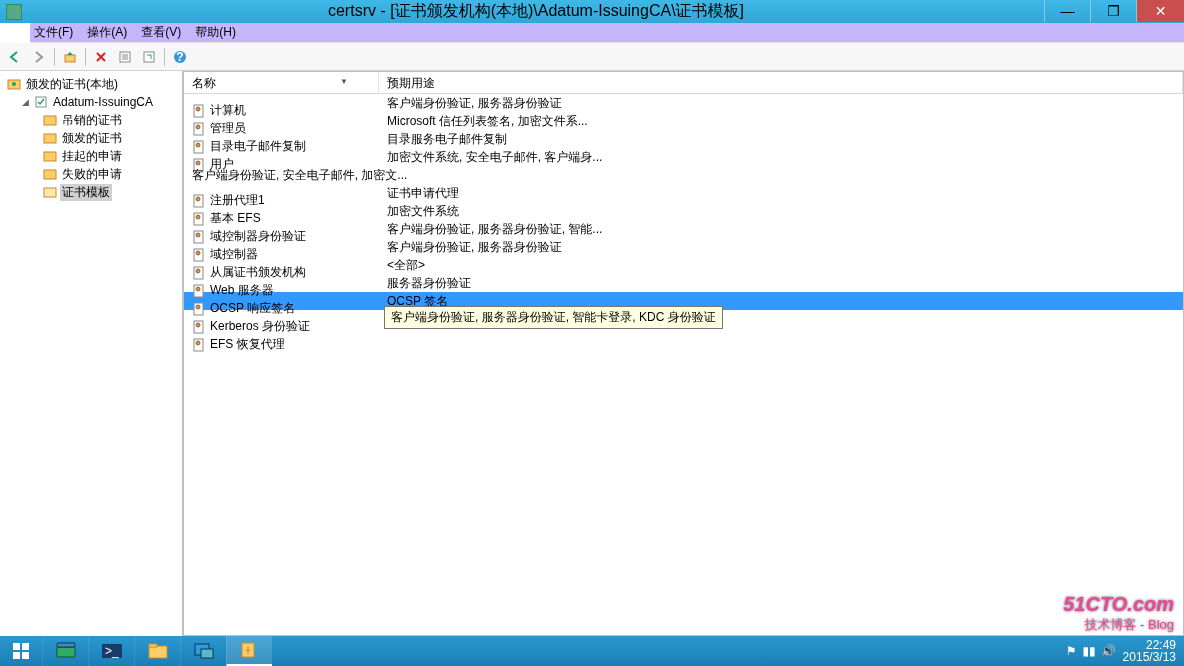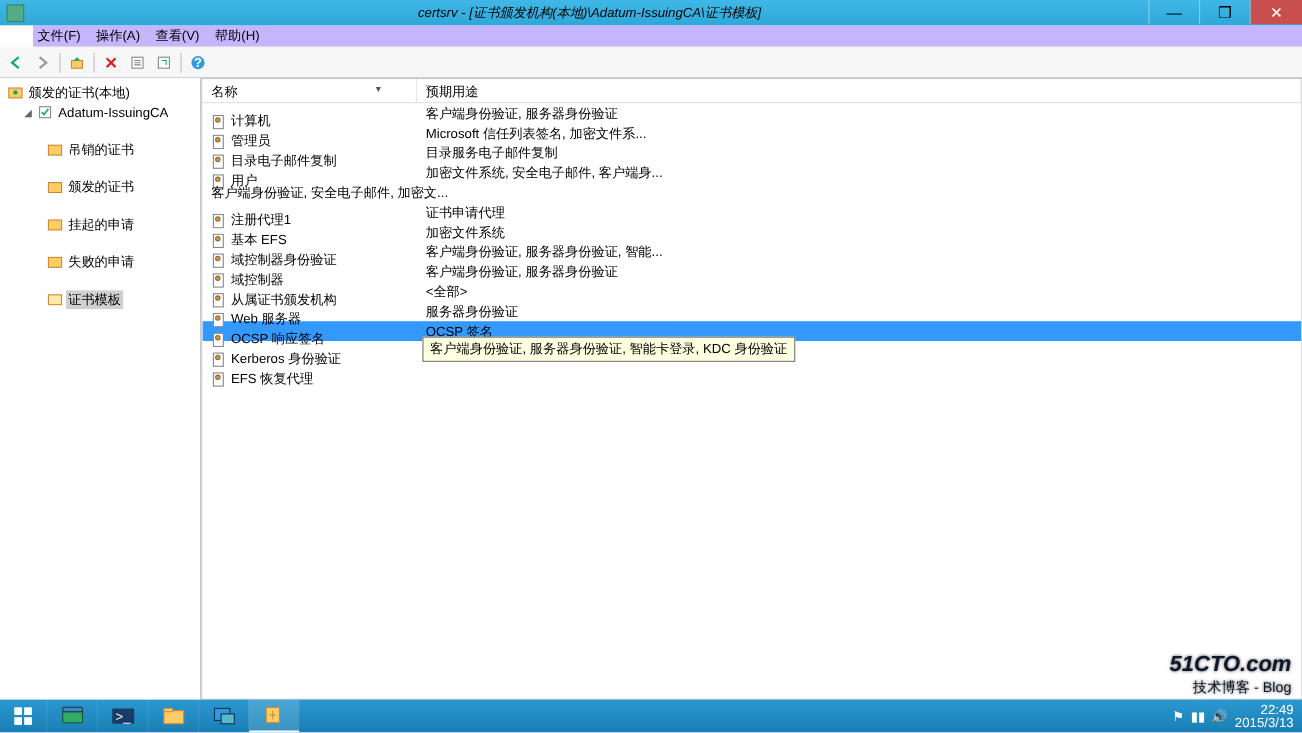--- a/index.html
+++ b/index.html
@@ -1,40 +1,40 @@
 <!DOCTYPE html>
 <html><head>
 <meta charset="utf-8">
 <style>
 * { margin:0; padding:0; box-sizing:border-box; font-family:"Microsoft YaHei","Segoe UI",Tahoma,sans-serif; font-size:12px; }
 body { width:1184px; height:666px; background:#fff; overflow:hidden; position:relative; }
 
 
 .title-bar { height:23px; background:linear-gradient(#3fb8e8,#2fa8d8); display:flex; align-items:center; color:#000; position:relative; }
 .title-bar .app-icon { width:16px; height:16px; margin:0 6px; background:#5a8; border:1px solid #386; }
-.title-bar .title { flex:1; text-align:center; color:#000; font-size:12px;font-style:italic; }
+.title-bar .title { flex:1; text-align:center; color:#000; font-size:16px; }
 .title-bar .win-btns { display:flex; height:100%; }
 .title-bar .win-btns div { width:46px; height:22px; display:flex; align-items:center; justify-content:center; border-left:1px solid #8cd; font-size:14px; }
 .title-bar .win-btns .close { background:#c94f4f; color:#fff; width:48px; }
 
 
 .menu-bar { height:20px; background:#c4b5fd; border-bottom:1px solid #e0e0e0; display:flex; align-items:center; padding:0 4px; gap:14px;margin-left:30px; }
 .menu-bar span { cursor:default; }
 
 
 .toolbar { height:28px; background:#f7f7f7; border-bottom:1px solid #d0d0d0; display:flex; align-items:center; padding:0 4px; gap:2px; }
 .toolbar .tb-btn { width:22px; height:22px; display:flex; align-items:center; justify-content:center; border:1px solid transparent; }
 .toolbar .tb-sep { width:1px; height:18px; background:#c0c0c0; margin:0 2px; }
 
 
 .main { display:flex; height:565px; }
 .tree-pane { width:183px; border-right:1px solid #c0c0c0; padding:4px 0; background:#fff; overflow:auto; }
 .tree-item { display:flex; align-items:center; height:18px; padding-left:6px; gap:2px; white-space:nowrap; }
 .tree-item.level1 { padding-left:20px; }
-.tree-item.level2 { padding-left:42px;margin-top:16px; }
+.tree-item.level2 { padding-left:42px; }
 .tree-item .expander { width:11px; text-align:center; color:#666; font-size:9px; }
 .tree-item .folder-icon { width:16px; height:14px; display:inline-flex; align-items:center; justify-content:center; }
 .tree-item .label { padding:0 2px; }
 .tree-item.selected .label { background:#d0d0d0; }
 
 
 .list-pane { flex:1; display:flex; flex-direction:column; border:1px solid #c0c0c0; margin:0; }
 .list-header { display:flex; height:22px; background:#fff; border-bottom:1px solid #d8d8d8; }
 .list-header .col { padding:3px 8px; border-right:1px solid #e4e4e4; position:relative; }
 .list-header .col.sort::after { content:"▼"; font-size:8px; color:#555; position:absolute; right:30px; top:5px; }
@@ -52,21 +52,21 @@
 .tooltip { position:absolute; background:#ffffe1; border:1px solid #767676; padding:2px 6px; font-size:12px; color:#000; z-index:100; }
 
 
 .taskbar { position:absolute; bottom:0; left:0; right:0; height:30px; background:linear-gradient(#2a98cf,#1a7fb5); display:flex; align-items:center; }
 .taskbar .start { width:42px; height:30px; display:flex; align-items:center; justify-content:center; }
 .taskbar .tb-app { width:46px; height:30px; display:flex; align-items:center; justify-content:center; border-left:1px solid rgba(255,255,255,0.1); }
 .taskbar .tb-app.active { background:rgba(255,255,255,0.15); border-bottom:2px solid #fff; }
 .taskbar .tray { margin-left:auto; display:flex; align-items:center; gap:6px; padding:0 8px; color:#fff; font-size:11px; }
 .taskbar .tray .clock { text-align:right; line-height:12px; }
 
-.watermark { position:absolute; right:10px; bottom:32px; color:#0f172a; font-family:Arial; text-shadow:0 0 3px rgba(0,0,0,0.7); pointer-events:none; }
+.watermark { position:absolute; right:10px; bottom:32px; color:#ec4899; font-family:Arial; text-shadow:0 0 3px rgba(0,0,0,0.7); pointer-events:none; }
 .watermark .wm1 { font-size:20px; font-weight:bold; font-style:italic; }
 .watermark .wm2 { font-size:13px; text-align:right; }
 
 
 svg { display:block; }
 </style>
 </head>
 <body>
 
 <div class="title-bar">

